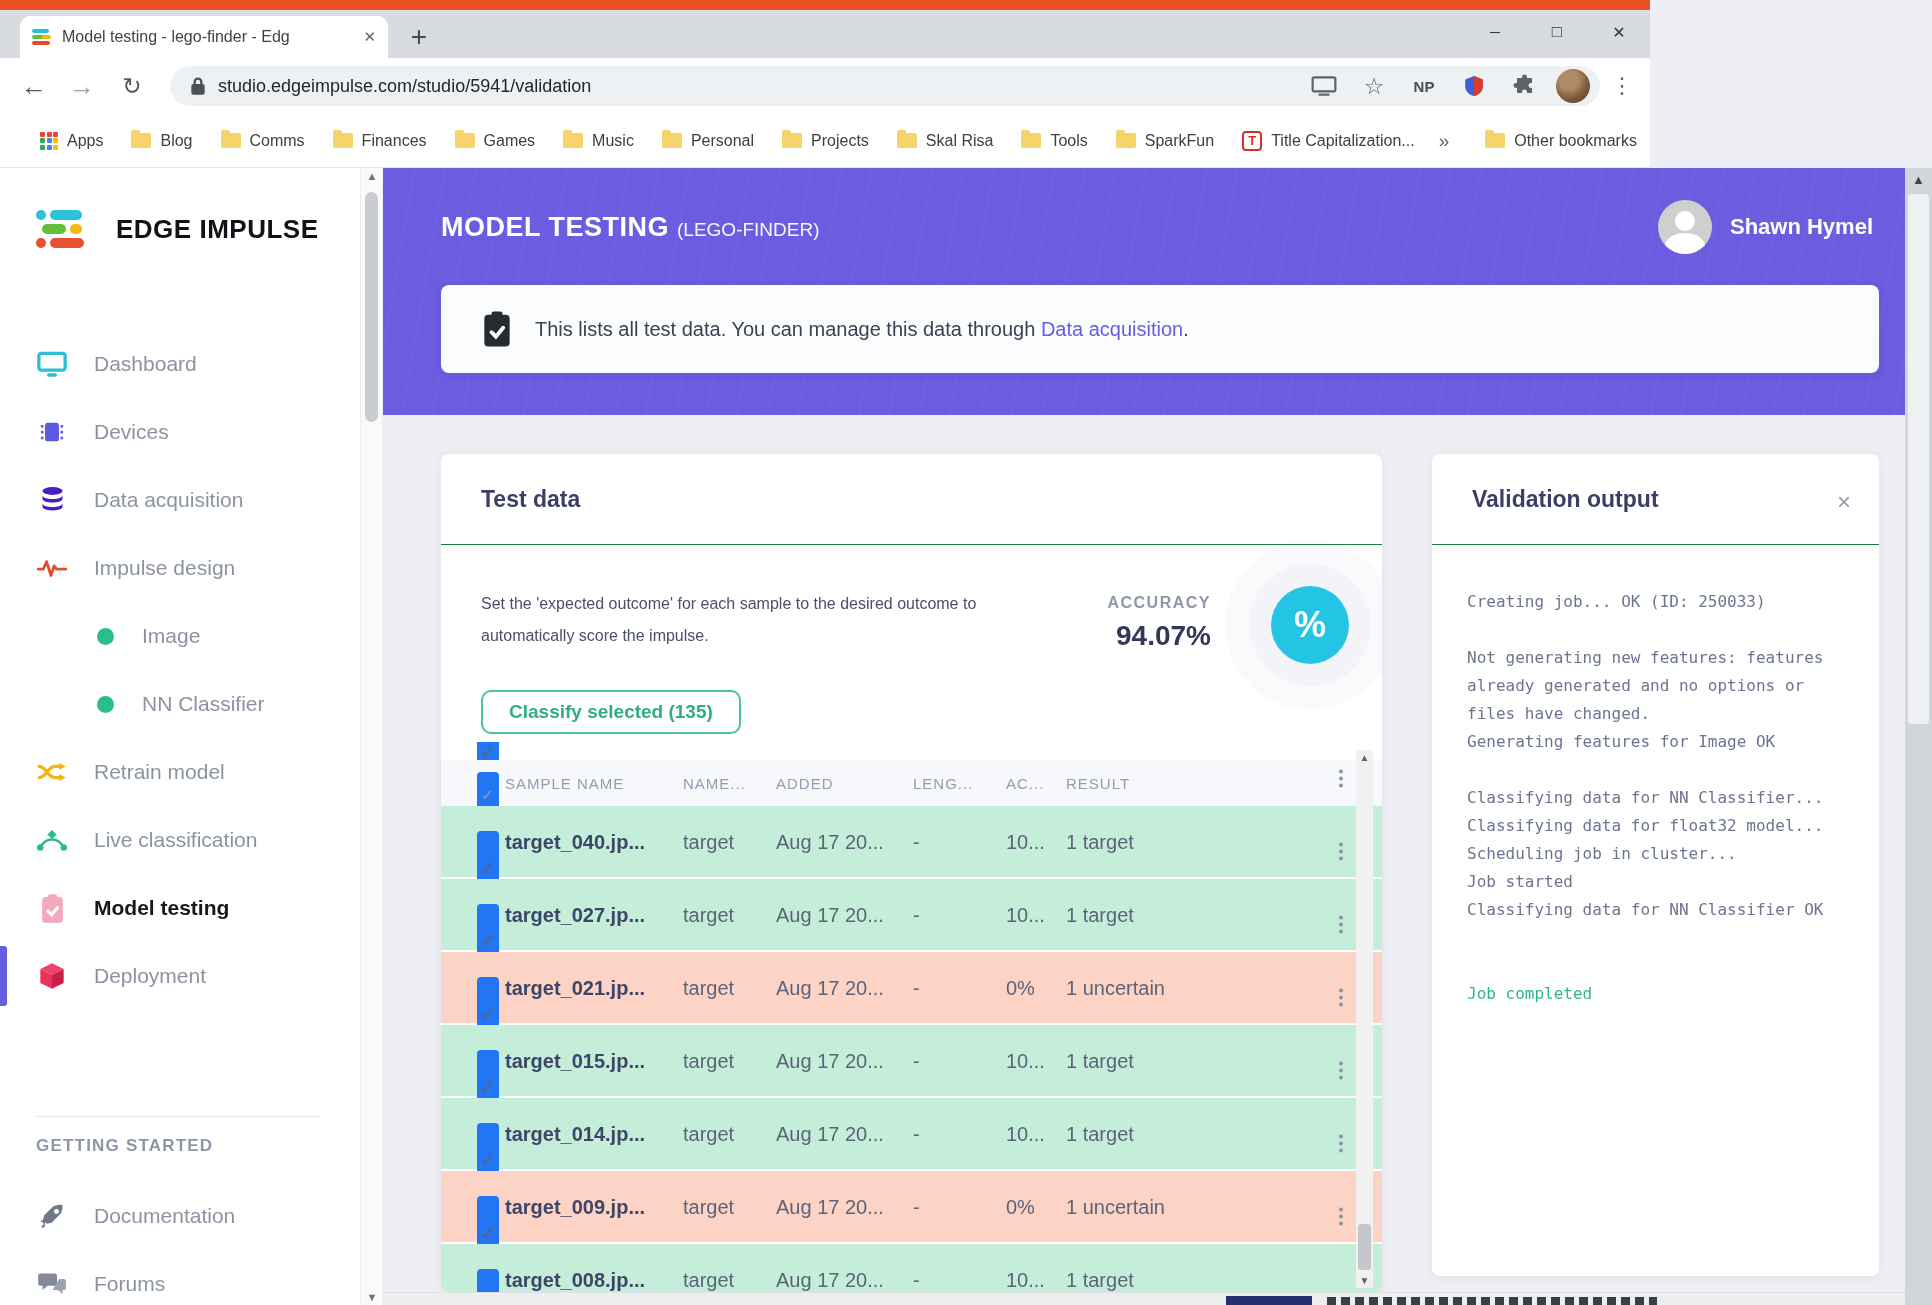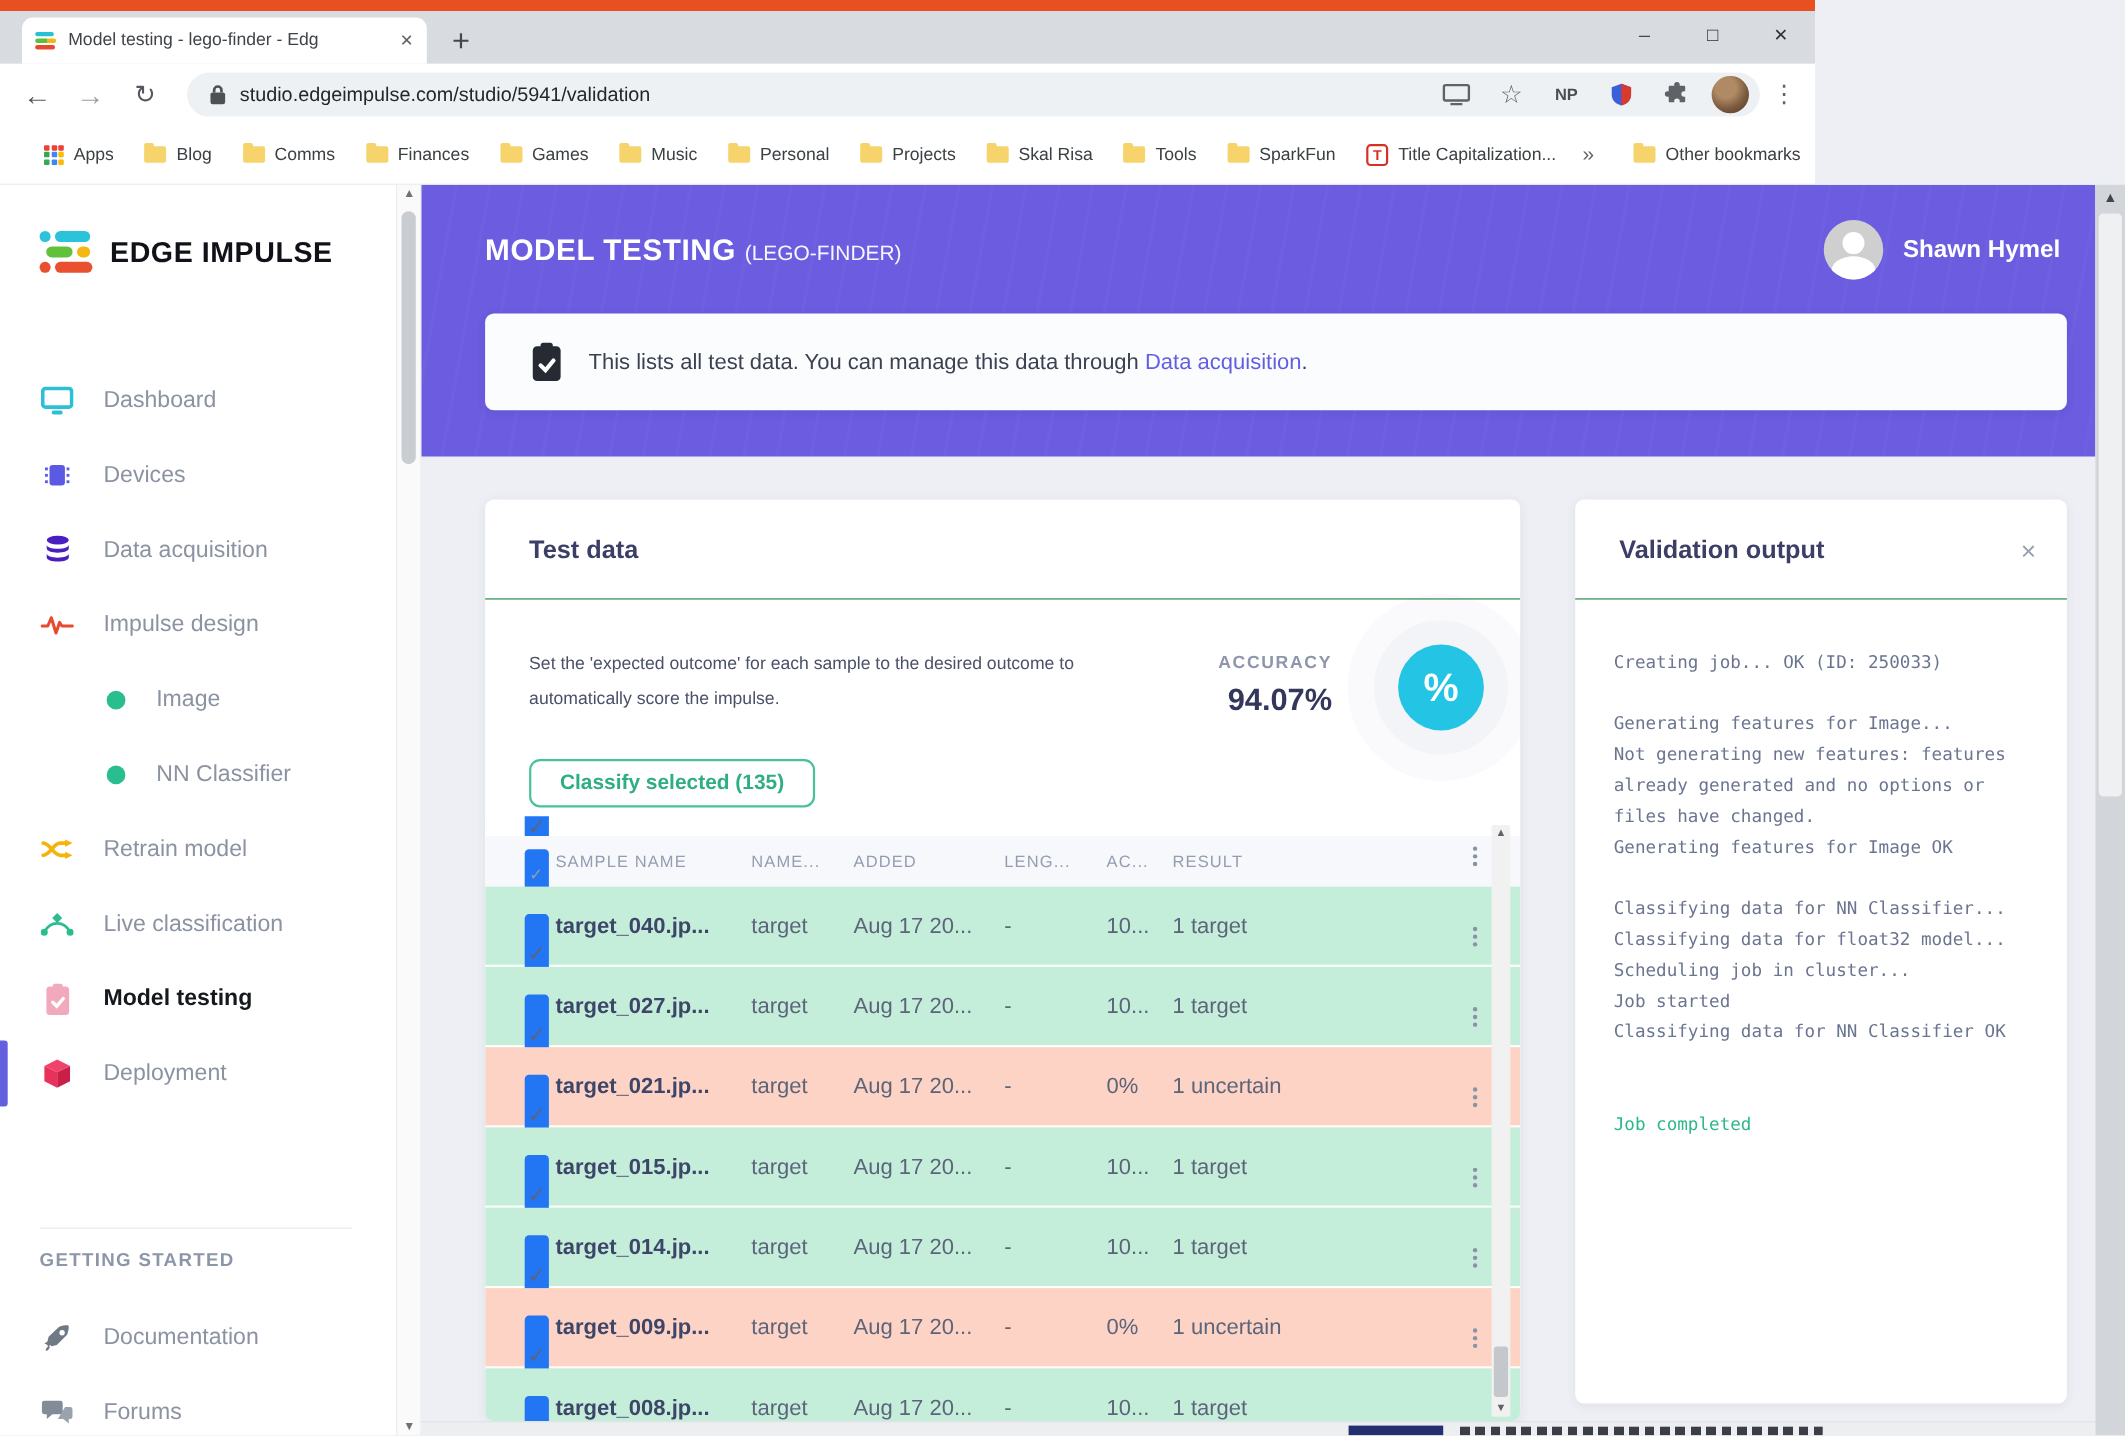--- a/index.html
+++ b/index.html
@@ -52,21 +52,21 @@
   .apps-grid i:nth-child(7){background:#34a853}.apps-grid i:nth-child(8){background:#4285f4}.apps-grid i:nth-child(9){background:#fbbc04}
   .tcap-ic { width:20px; height:20px; border:2px solid #d93025; border-radius:4px; color:#d93025; font-weight:bold; font-size:13px; display:flex; align-items:center; justify-content:center; background:#fff; }
   .bm-spacer { flex:1; }
   .bm-chev { color:#5f6368; font-size:19px; padding:0 10px; } .bm-chev-divider { width:1px; height:26px; background:#dadce0; margin:0 6px; }
 
   
   .app { position:absolute; top:168px; left:0; width:1932px; height:1137px; background:#edeff4; }
 
   
   .sidebar { position:absolute; left:0; top:0; width:360px; height:1137px; background:#fff; }
-  .brand { position:absolute; left:36px; top:42px; display:flex; align-items:center; gap:16px; }
+  .brand { position:absolute; left:36px; top:42px; display:flex; align-items:center; gap:32px; }
   .brand-logo { display:flex; flex-direction:column; gap:4px; width:48px; }
   .brand-logo .r { display:flex; gap:4px; align-items:center; }
   .brand-logo .d { width:10px; height:10px; border-radius:50%; }
   .brand-logo .b { height:10px; border-radius:5px; }
   .brand-name { font-size:26px; font-weight:800; letter-spacing:.5px; color:#101217; }
   .nav { position:absolute; left:0; top:162px; width:360px; }
   .nav-item { height:68px; display:flex; align-items:center; padding-left:36px; gap:26px; cursor:pointer; }
   .nav-item .nic { width:32px; display:flex; justify-content:center; flex:0 0 auto; }
   .nav-item .nlabel { font-size:21px; color:#8b93a2; }
   .nav-item.sub { padding-left:96px; gap:28px; }
@@ -613,21 +613,20 @@
     </div>
 
     <div class="card card-val">
       <div class="card-head">
         <h2>Validation output</h2>
       </div>
       <span class="val-close"></span>
       <div class="console">
         <div class="cline">Creating job... OK (ID: 250033)</div>
         <div class="cline"></div>
-        <div class="cline">Generating features for Image...</div>
         <div class="cline">Not generating new features: features already generated and no options or files have changed.</div>
         <div class="cline">Generating features for Image OK</div>
         <div class="cline"></div>
         <div class="cline">Classifying data for NN Classifier...</div>
         <div class="cline">Classifying data for float32 model...</div>
         <div class="cline">Scheduling job in cluster...</div>
         <div class="cline">Job started</div>
         <div class="cline">Classifying data for NN Classifier OK</div>
         <div class="cline"></div>
         <div class="cline"></div>

